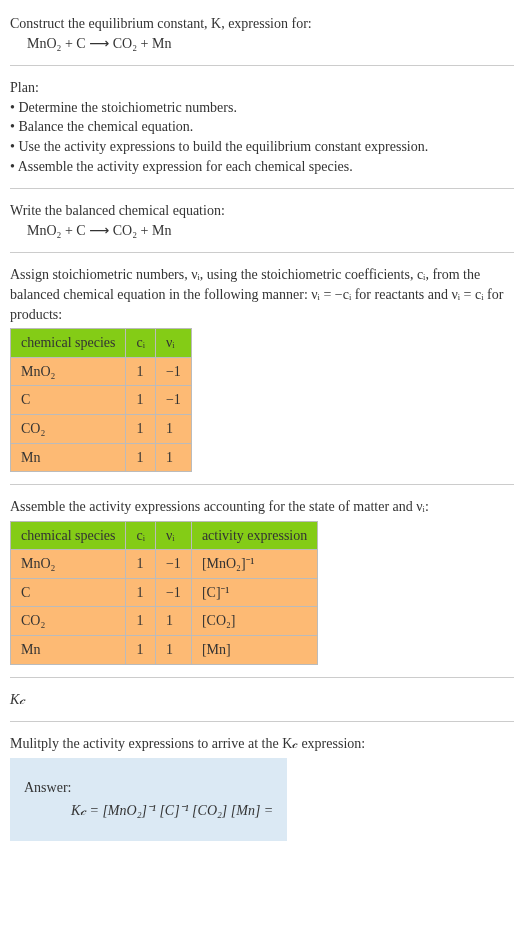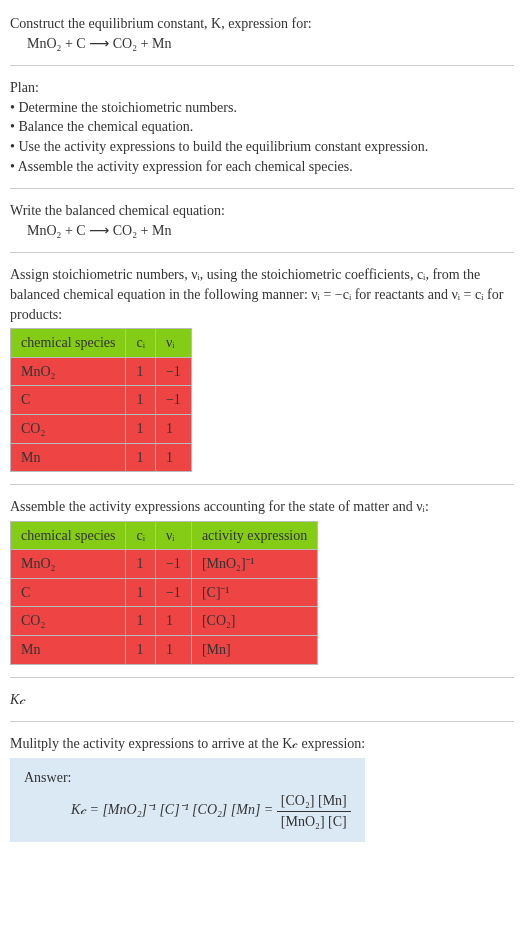--- a/index.html
+++ b/index.html
@@ -1,23 +1,23 @@
 <!DOCTYPE html>
 <html><head>
 <meta charset="utf-8">
 <style>
 * { margin: 0; padding: 0; box-sizing: border-box; }
 body { font-family: Georgia, 'Times New Roman', serif; background: #fff; color: #333; width: 524px; padding: 8px 10px; font-size: 14px; line-height: 1.4; }
 .section { padding: 6px 0; }
 .hr { border: none; border-top: 1px solid #ccc; margin: 6px 0; }
 .ital { font-style: italic; }
 table { border-collapse: collapse; margin-top: 4px; }
-th, td { border: 1px solid #bbb; padding: 4px 10px; text-align: left; font-weight: normal; background: #ef4444; }
+th, td { border: 1px solid #bbb; padding: 4px 10px; text-align: left; font-weight: normal; background: #fdba74; }
 th { background: #84cc16; }
-.answer-box { background: #dbe9f4; padding: 10px 14px; display: inline-block; margin-top: 4px; }
+.answer-box { background: #dbe9f4; padding: 20px 14px; display: inline-block; margin-top: 4px; }
 .frac { display: inline-block; vertical-align: middle; text-align: center; }
 .frac .num { display: block; border-bottom: 1px solid #333; padding: 0 4px; }
 .frac .den { display: block; padding: 0 4px; }
 .eq-line { white-space: nowrap; margin-left: 17px; }
 </style>
 </head>
 <body>
 
 <div class="section">
   <div>
@@ -125,19 +125,15 @@
 </div>
 
 <hr class="hr">
 
 <div class="section">
   <div>Mulitply the activity expressions to arrive at the K𝒸 expression:</div>
   <div class="answer-box">
     <div>Answer:</div>
     <div class="eq-line" style="padding-left:30px; padding-top:4px;font-family:Liberation Serif, serif;">
       <span class="ital">K𝒸 = [MnO₂]⁻¹ [C]⁻¹ [CO₂] [Mn] = </span>
-      <span class="frac">
-        <span class="num">[CO₂] [Mn]</span>
-        <span class="den">[MnO₂] [C]</span>
-      </span>
     </div>
   </div>
 </div>
 
 </body></html>

